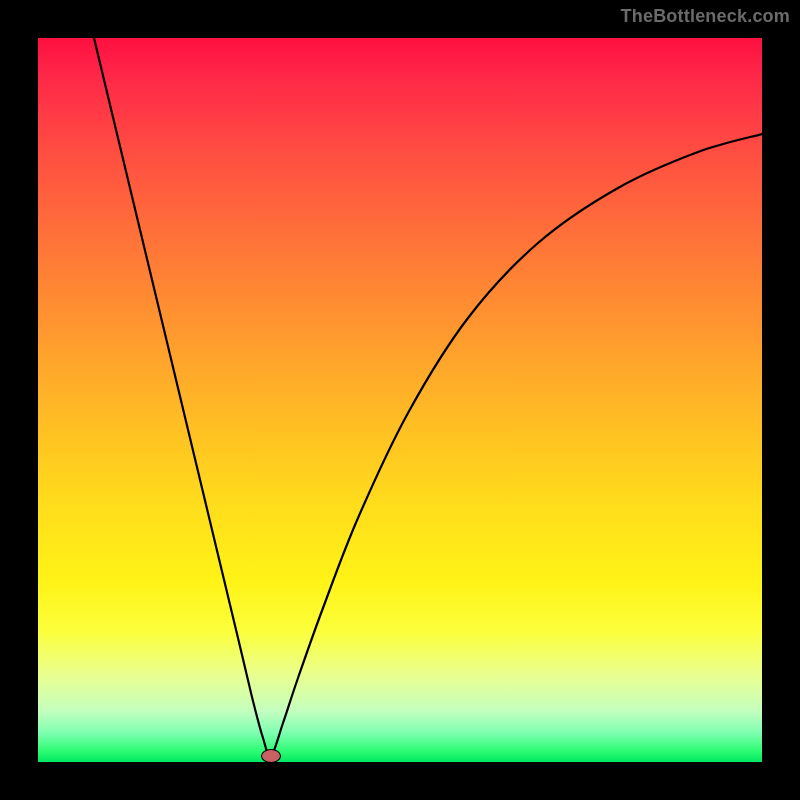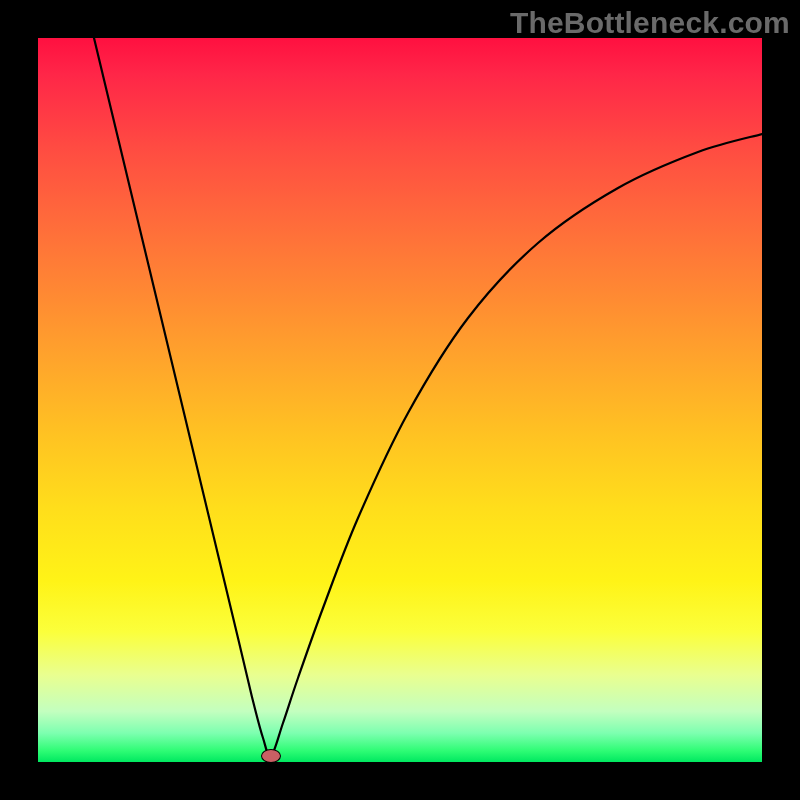--- a/index.html
+++ b/index.html
@@ -45,21 +45,21 @@
       #7dffb0 96%,
       #2dfc74 98.5%,
       #00e860 100%
     );
   }
   .watermark {
     position: absolute;
     top: 6px;
     right: 10px;
     font-family: Arial, Helvetica, sans-serif;
-    font-size: 30px;
+    font-size: 18px;
     font-weight: bold;
     color: #6a6a6a;
     letter-spacing: 0.2px;
     user-select: none;
   }
   .marker {
     position: absolute;
     width: 18px;
     height: 12px;
     background: #c96064;

